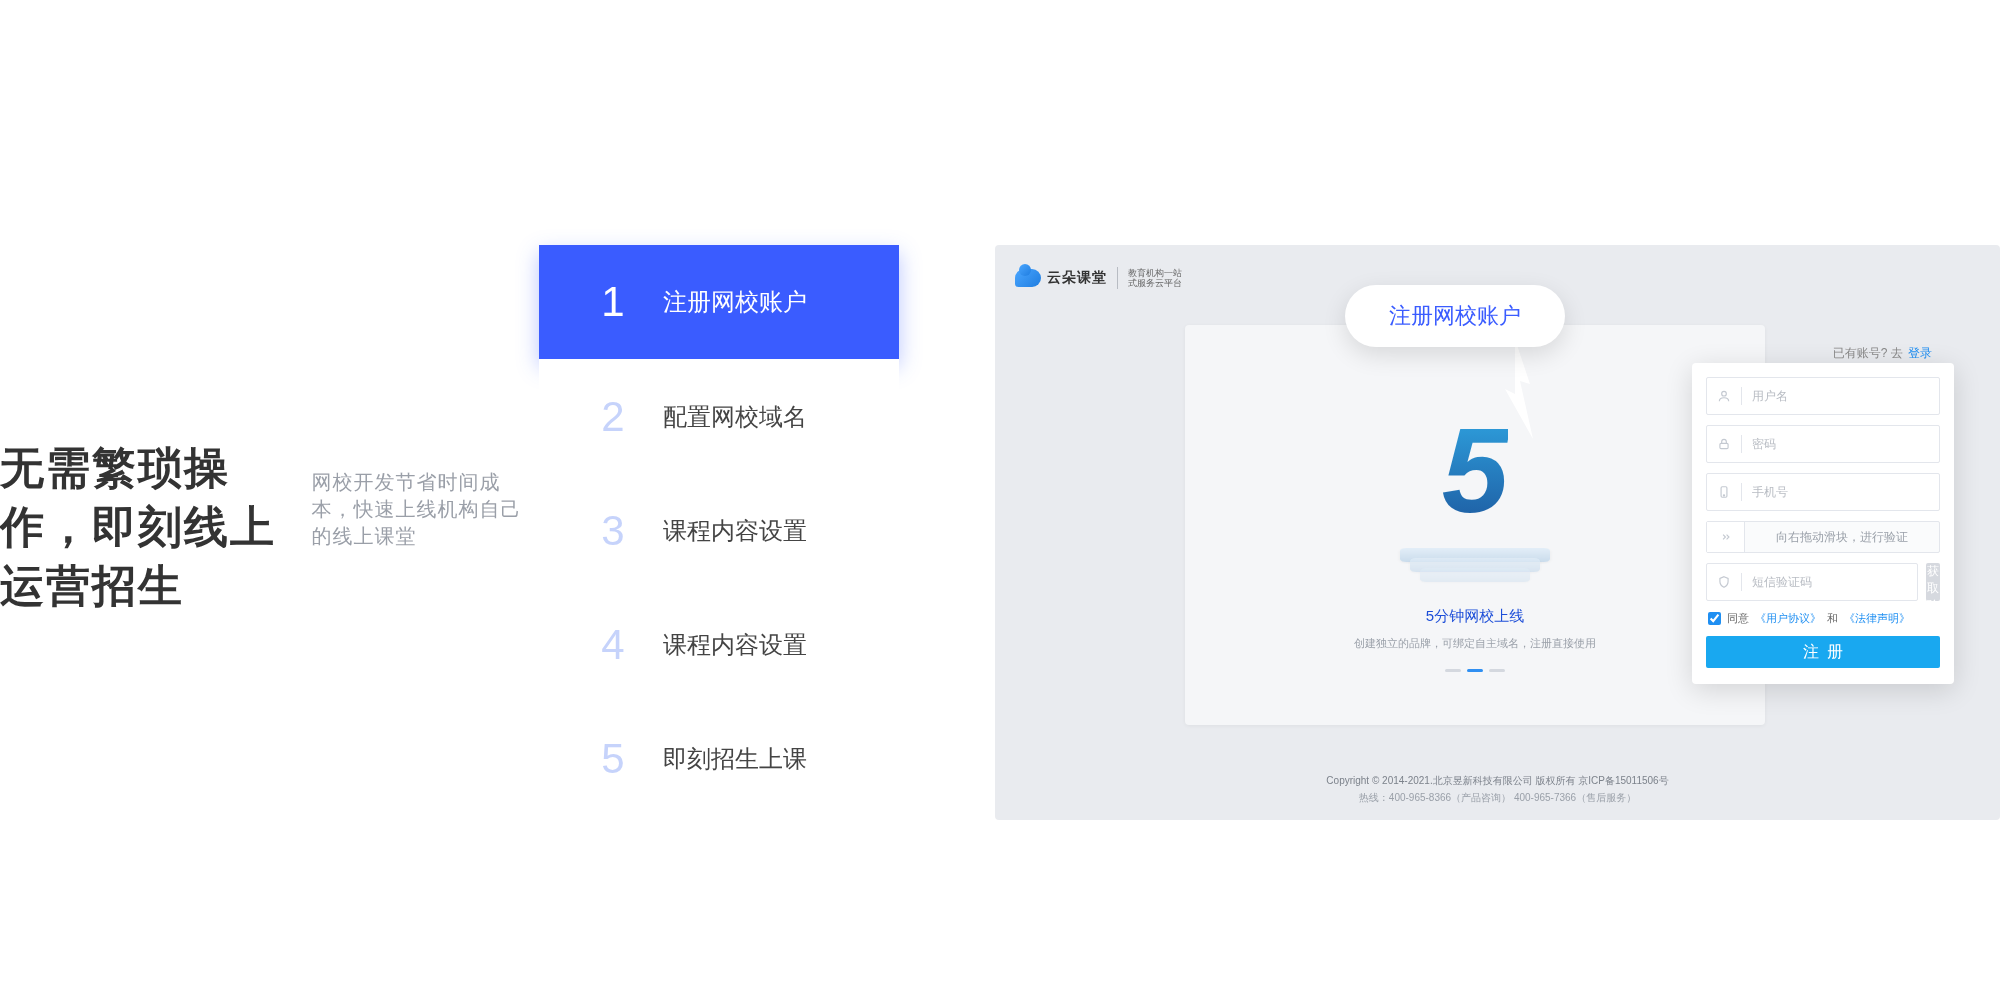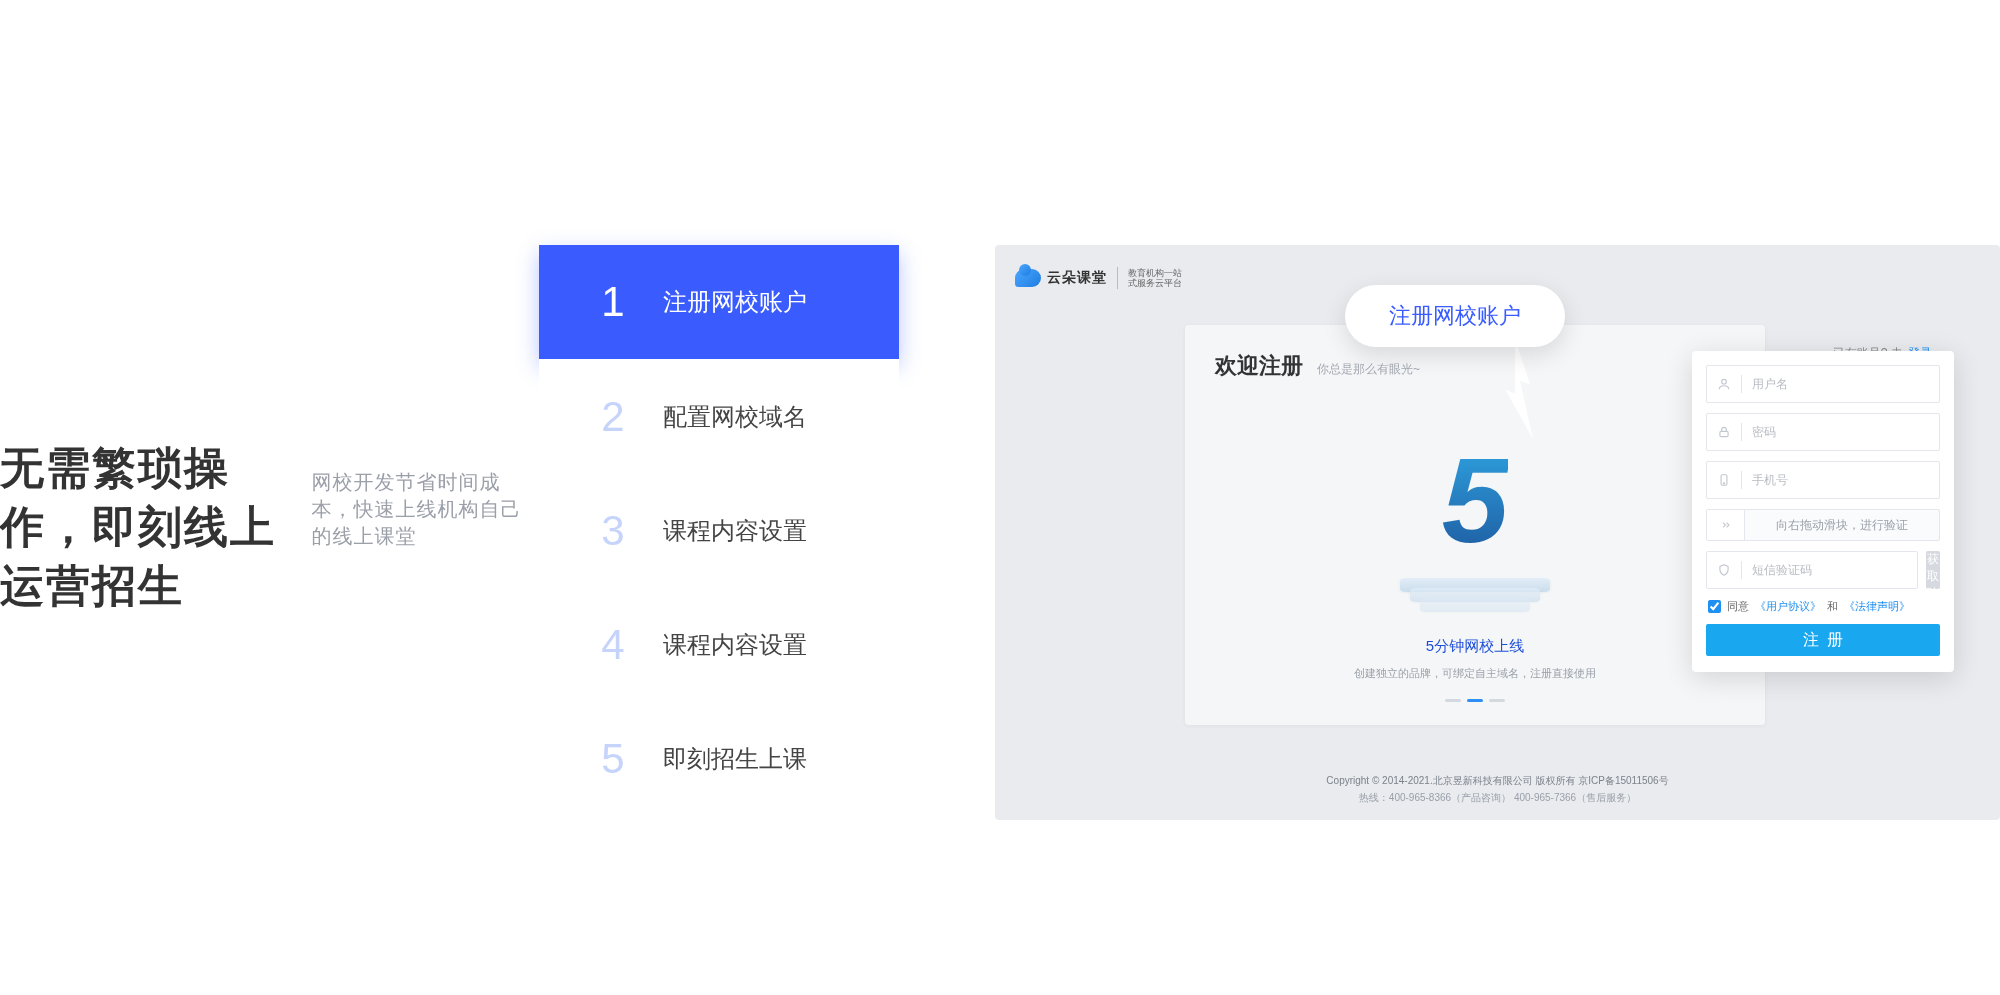--- a/index.html
+++ b/index.html
@@ -255,21 +255,21 @@
     top: 100px;
     right: 68px;
     font-size: 12px;
     color: #888;
   }
   .have-account a { color: #1f8ff2; text-decoration: none; margin-left: 2px; }
 
   
   .signup-card {
     position: absolute;
-    top: 106px;
+    top: 118px;
     right: 46px;
     width: 262px;
     background: #ffffff;
     border-radius: 4px;
     box-shadow: 0 6px 28px rgba(0,0,0,0.14);
     padding: 14px 14px 16px 14px;
     z-index: 25;
   }
   .field {
     display: flex;
@@ -413,24 +413,20 @@
           <span class="mini-logo-text">云朵课堂</span>
         </div>
         <div class="mini-logo-divider"></div>
         <div class="mini-logo-sub">
           <div>教育机构一站</div>
           <div>式服务云平台</div>
         </div>
       </div>
 
       <div class="welcome-panel">
-        <div class="welcome-title-row">
-          <div class="welcome-title">欢迎注册</div>
-          <div class="welcome-hint">你总是那么有眼光~</div>
-        </div>
         <div class="big5-area">
           <div class="big5">
             <span class="five">5</span>
           </div>
           <div class="platform">
             <div class="layer l1"></div>
             <div class="layer l2"></div>
             <div class="layer l3"></div>
           </div>
           <div class="welcome-cap">5分钟网校上线</div>

